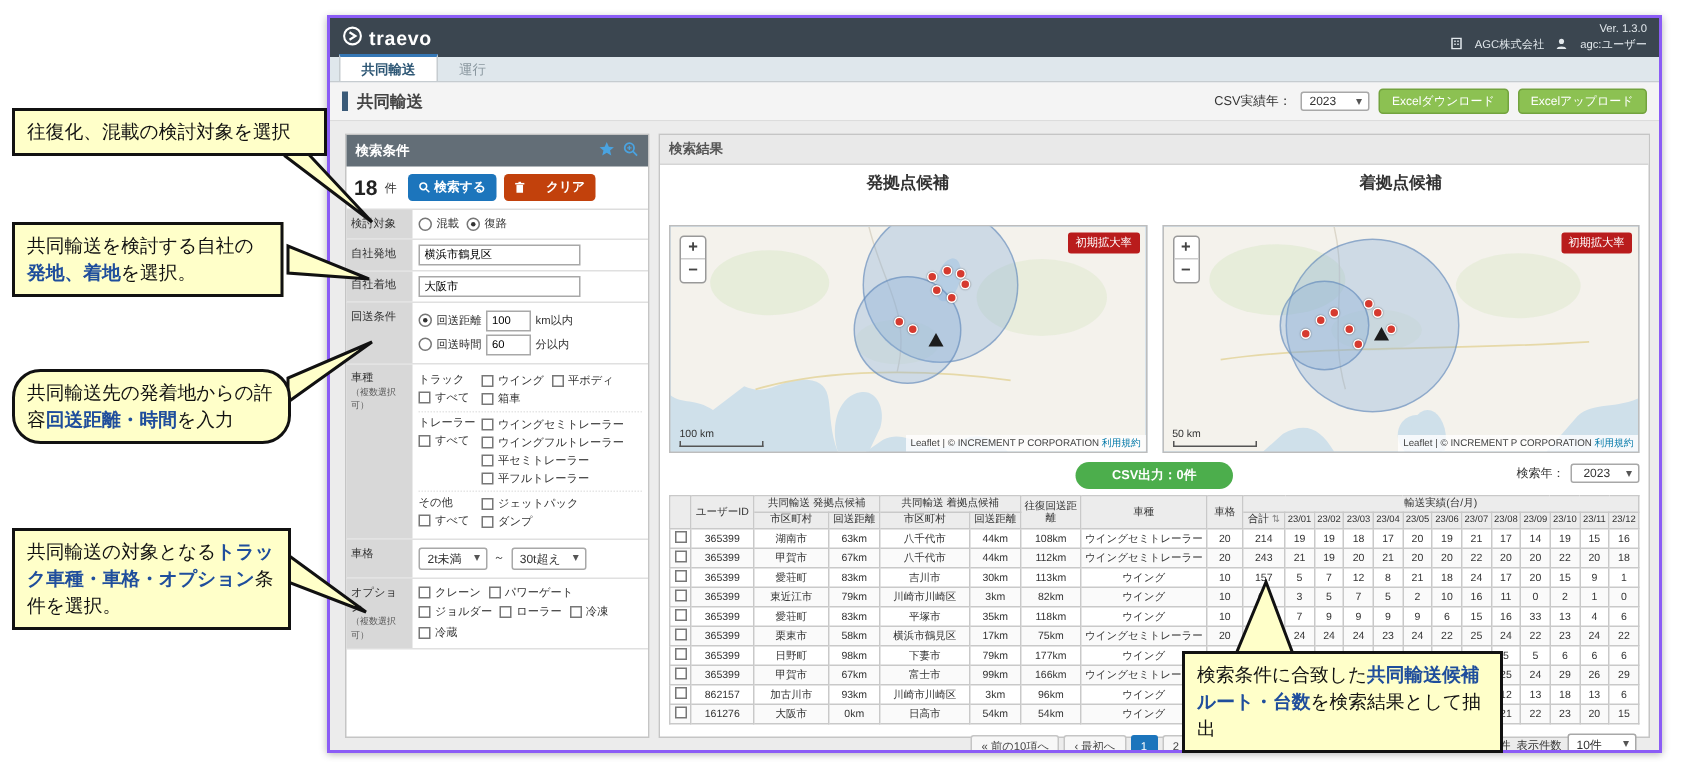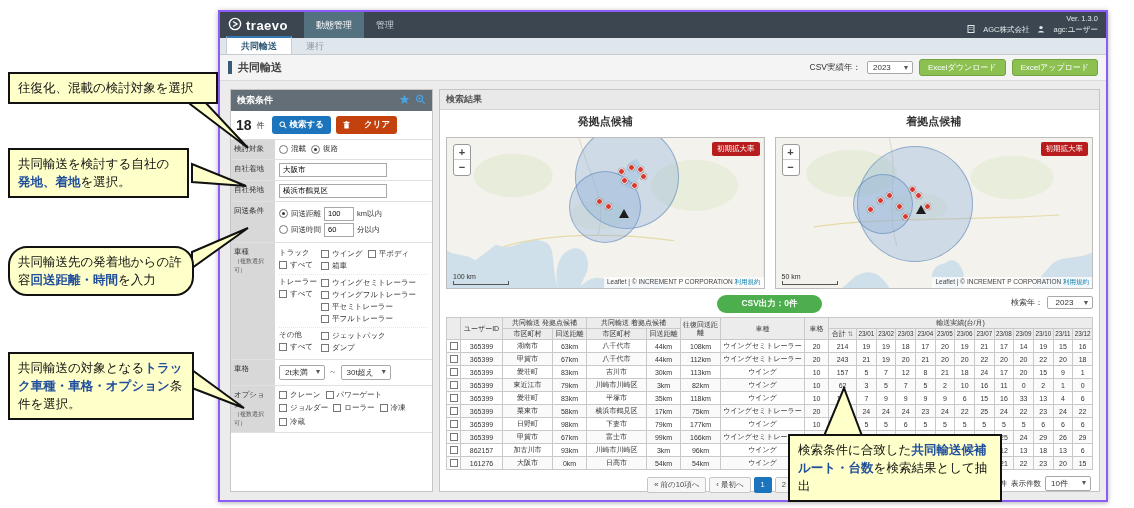--- a/index.html
+++ b/index.html
@@ -60,21 +60,21 @@
   .vgroup:first-child { border-top:none; }
   .vgroup-left { width:42px; flex:0 0 auto; display:flex; flex-direction:column; gap:1px; }
   .vgroup-right { flex:1; display:flex; flex-wrap:wrap; align-content:flex-start; }
   .class-line { display:flex; align-items:center; gap:4px; padding:2px 0; }
 
   
   .results { flex:1; min-width:0; background:#fff; border:1px solid #c5c5c5; display:flex; flex-direction:column; font-size:8px; }
   .results-header { background:#e9e9e9; font-size:9px; font-weight:bold; color:#555; padding:3px 6px; border-bottom:1px solid #d5d5d5; }
   .maps-row { display:flex; gap:10px; padding:2px 6px 4px; }
   .map-block { flex:1; min-width:0; }
-  .map-title { text-align:center; font-size:11px; font-weight:bold; color:#333; padding:2px 0 8px; }
+  .map-title { text-align:center; font-size:11px; font-weight:bold; color:#333; padding:2px 0 21px; }
   .map { position:relative; height:152px; background:#cfe0ea; border:1px solid #bdbdbd; overflow:hidden; }
   .map svg.land { position:absolute; inset:0; width:100%; height:100%; }
   .zoomctl { position:absolute; left:6px; top:6px; width:18px; background:#fff; border:1px solid #999; border-radius:3px; z-index:5; }
   .zoomctl .zbtn { height:15px; line-height:15px; text-align:center; font-size:11px; font-weight:bold; color:#444; }
   .zoomctl .zbtn:first-child { border-bottom:1px solid #ccc; }
   .reset-btn { position:absolute; right:4px; top:4px; background:#b91c1c; color:#fff; font-size:7.5px; padding:2px 5px; border-radius:2px; z-index:5; }
   .scalebar { position:absolute; left:6px; bottom:3px; z-index:5; font-size:7px; color:#333; }
   .scale-line { width:56px; height:4px; border:1px solid #555; border-top:none; margin-top:1px; }
   .attrib { position:absolute; right:0; bottom:0; background:rgba(255,255,255,.78); font-size:6.5px; padding:1px 3px; z-index:5; color:#444; white-space:nowrap; }
   .attrib .link { color:#0078a8; }
@@ -117,24 +117,20 @@
     <div class="topbar">
       <div class="brand">
         <span class="mini-ic">
           <svg width="14" height="14" viewBox="0 0 14 14">
               <circle cx="7" cy="7" r="5.6" fill="none" stroke="#fff" stroke-width="1.4"></circle>
               <path d="M5 4.5 L9 7 L5 9.5" fill="none" stroke="#fff" stroke-width="1.4"></path>
             </svg>
         </span>
         <span>traevo</span>
       </div>
-      <div class="topnav">
-          <div class="nav-item active">動態管理</div>
-          <div class="nav-item">管理</div>
-        </div>
       <div class="topbar-right">
         <div>Ver. 1.3.0</div>
         <div class="row2">
           <span class="mini-ic">
             <svg width="8" height="8" viewBox="0 0 8 8">
                 <rect x="1" y="0.5" width="6" height="7" fill="none" stroke="#e2e8ec" stroke-width="1"></rect>
                 <rect x="2.5" y="2" width="1" height="1" fill="#e2e8ec"></rect>
                 <rect x="4.5" y="2" width="1" height="1" fill="#e2e8ec"></rect>
                 <rect x="2.5" y="4" width="1" height="1" fill="#e2e8ec"></rect>
                 <rect x="4.5" y="4" width="1" height="1" fill="#e2e8ec"></rect>
@@ -215,30 +211,30 @@
           <div class="scontent"><label class="opt">
                 <span class="radio"></span>
                 <span>混載</span>
               </label><label class="opt">
                 <span class="radio checked"></span>
                 <span>復路</span>
               </label></div>
         </div>
 
         <div class="srow">
+          <div class="slabel">自社発地</div>
+          <div class="scontent">
+            <input class="tinput" value="横浜市鶴見区" style="">
+          </div>
+        </div>
+
+        <div class="srow">
           <div class="slabel">自社着地</div>
           <div class="scontent">
             <input class="tinput" value="大阪市" style="">
-          </div>
-        </div>
-
-        <div class="srow">
-          <div class="slabel">自社発地</div>
-          <div class="scontent">
-            <input class="tinput" value="横浜市鶴見区" style="">
           </div>
         </div>
 
         <div class="srow">
           <div class="slabel">回送条件</div>
           <div class="scontent">
             <div class="dh-line">
               <span class="radio checked"></span>
               <span>回送距離</span>
               <input class="tinput num-input" value="100" style="">

